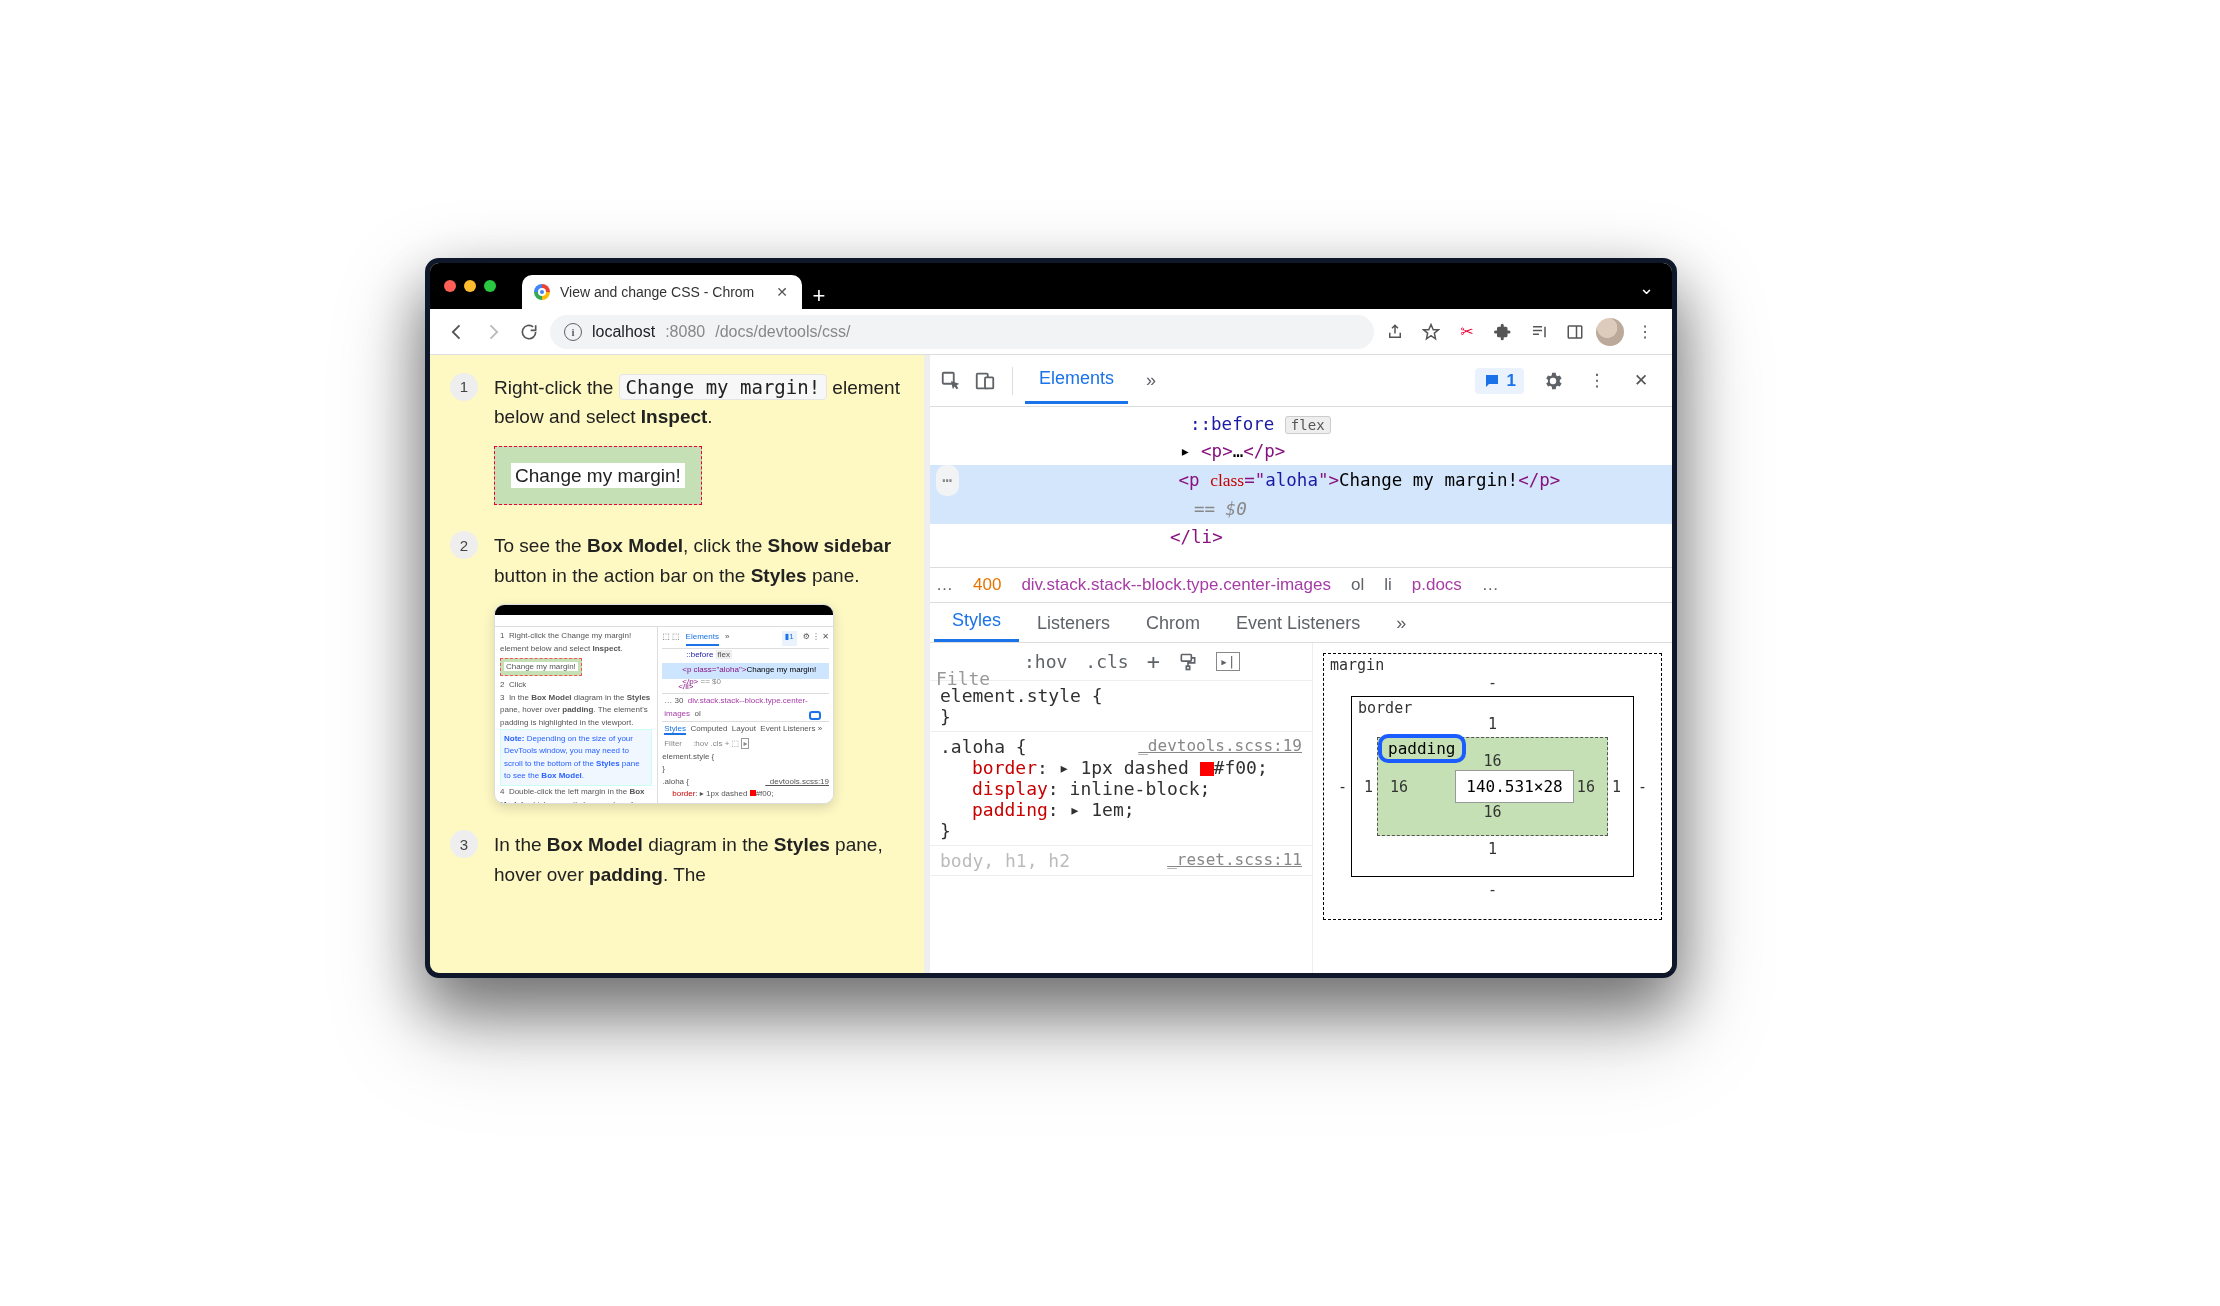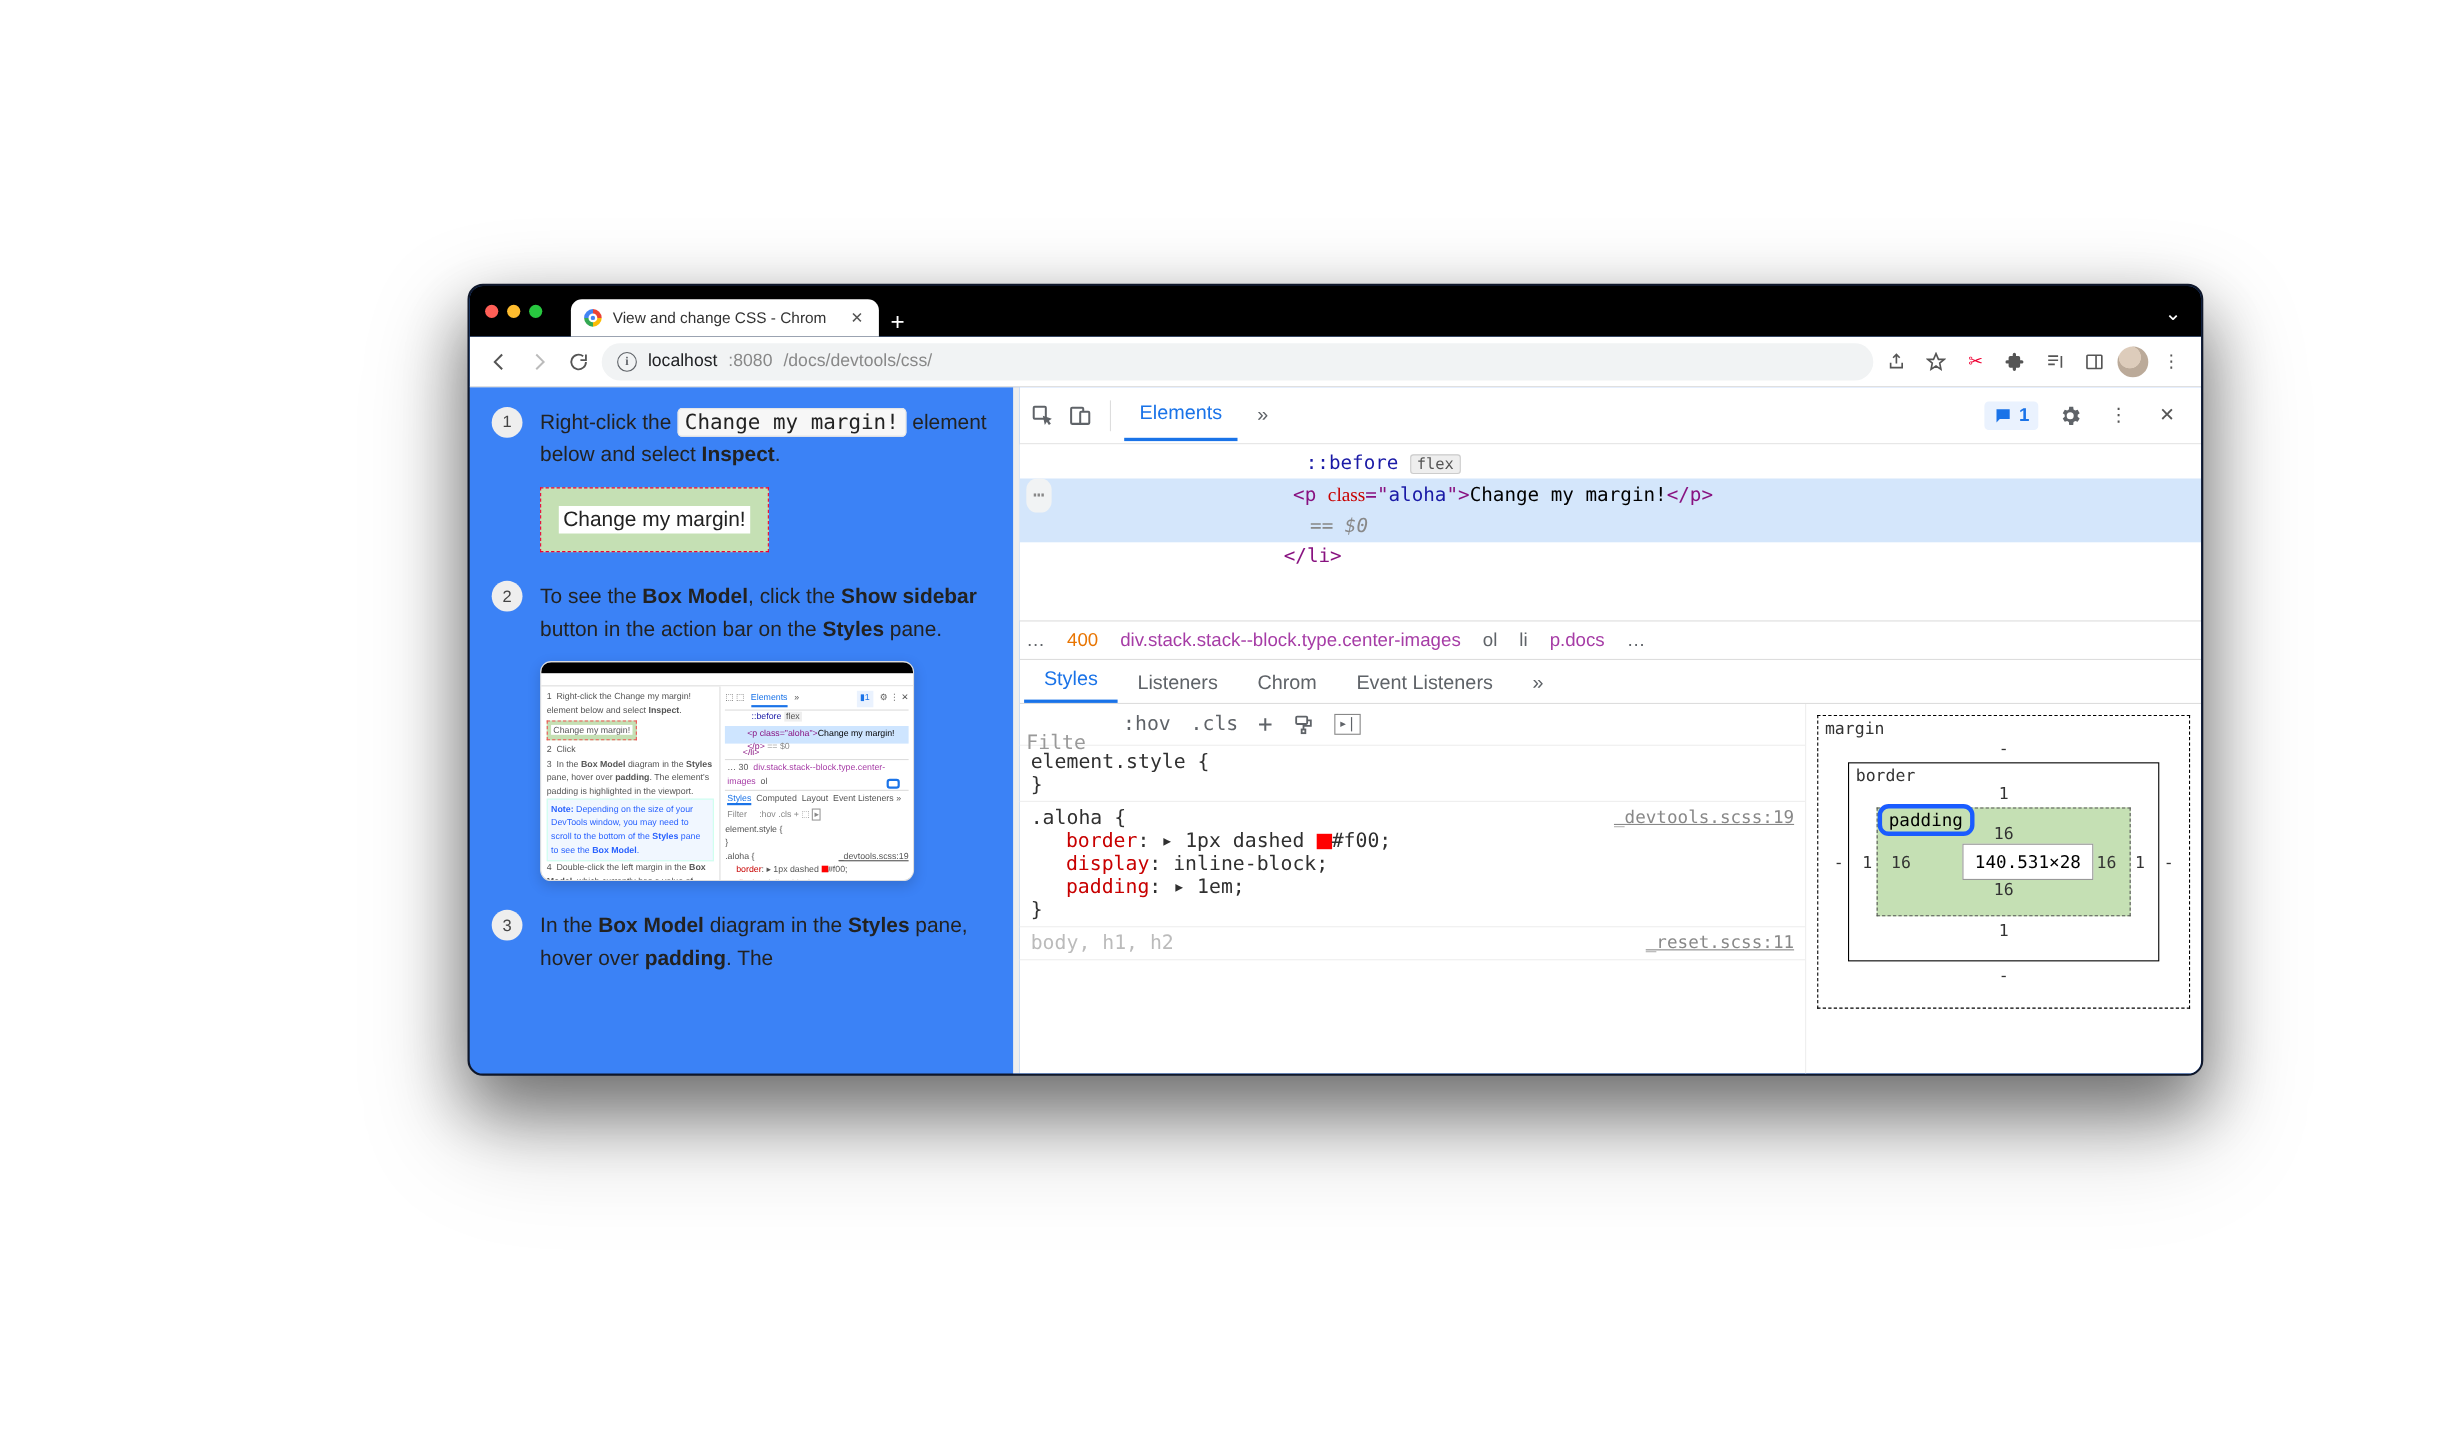--- a/index.html
+++ b/index.html
@@ -12,29 +12,29 @@
     align-items: center;
     justify-content: center;
   }
   .stage {
     width: 1480px;
     height: 870px;
     position: relative;
     filter: drop-shadow(0 30px 40px rgba(0,0,0,.35));
   }
   .window {
-    width: 1578px;
+    width: 1252px;
     height: 720px;
     border-radius: 14px;
     overflow: hidden;
-    background: #3b82f6;
+    background: #fef9c3;
     box-shadow: 0 30px 60px rgba(0,0,0,.35);
     position: absolute;
     top: 40px; left: 55px;
-    border: 2px solid #0f172a;
+    border: 5px solid #0f172a;
   }
   
   .tabstrip {
     height: 46px;
     background: #000;
     display: flex;
     align-items: flex-end;
     padding-left: 14px;
     position: relative;
   }
@@ -331,20 +331,21 @@
                   <path d="M19.4 13a7.5 7.5 0 0 0 0-2l2-1.6-2-3.4-2.4.8a7.5 7.5 0 0 0-1.7-1L15 3h-4l-.3 2.8a7.5 7.5 0 0 0-1.7 1l-2.4-.8-2 3.4L6.6 11a7.5 7.5 0 0 0 0 2l-2 1.6 2 3.4 2.4-.8a7.5 7.5 0 0 0 1.7 1L11 21h4l.3-2.8a7.5 7.5 0 0 0 1.7-1l2.4.8 2-3.4zM12 15.5A3.5 3.5 0 1 1 15.5 12 3.5 3.5 0 0 1 12 15.5z"></path>
                 </svg>
               </div>
           <div class="tbtn">⋮</div>
           <div class="tbtn">✕</div>
         </div>
       </div>
 
       <div class="dtree">
         <div class="ln" style="padding-left:260px;"><span class="t-blue">::before</span> <span style="background:#eee;border:1px solid #ccc;border-radius:3px;padding:0 5px;font-size:14px;color:#555;">flex</span></div>
+        <div class="ln" style="padding-left:250px;">▸ <span class="t-purple">&lt;p&gt;</span><span>…</span><span class="t-purple">&lt;/p&gt;</span></div>
         <div class="ln sel" style="padding-left:0;"><span class="ellips">⋯</span><span style="display:inline-block;width:220px;"></span><span class="t-purple">&lt;p </span><span class="t-orange">class</span><span class="t-purple">="</span><span class="t-blue">aloha</span><span class="t-purple">"&gt;</span><span class="t-black">Change my margin!</span><span class="t-purple">&lt;/p&gt;</span><br><span style="display:inline-block;width:264px;"></span><span class="t-grey" style="font-style:italic">== $0</span></div>
         <div class="ln" style="padding-left:240px;"><span class="t-purple">&lt;/li&gt;</span></div>
       </div>
 
       <div class="crumbs">
         <span class="it">…</span>
         <span class="orange">400</span>
         <span class="path">div.stack.stack--block.type.center-images</span>
         <span class="it">ol</span>
         <span class="it">li</span>

